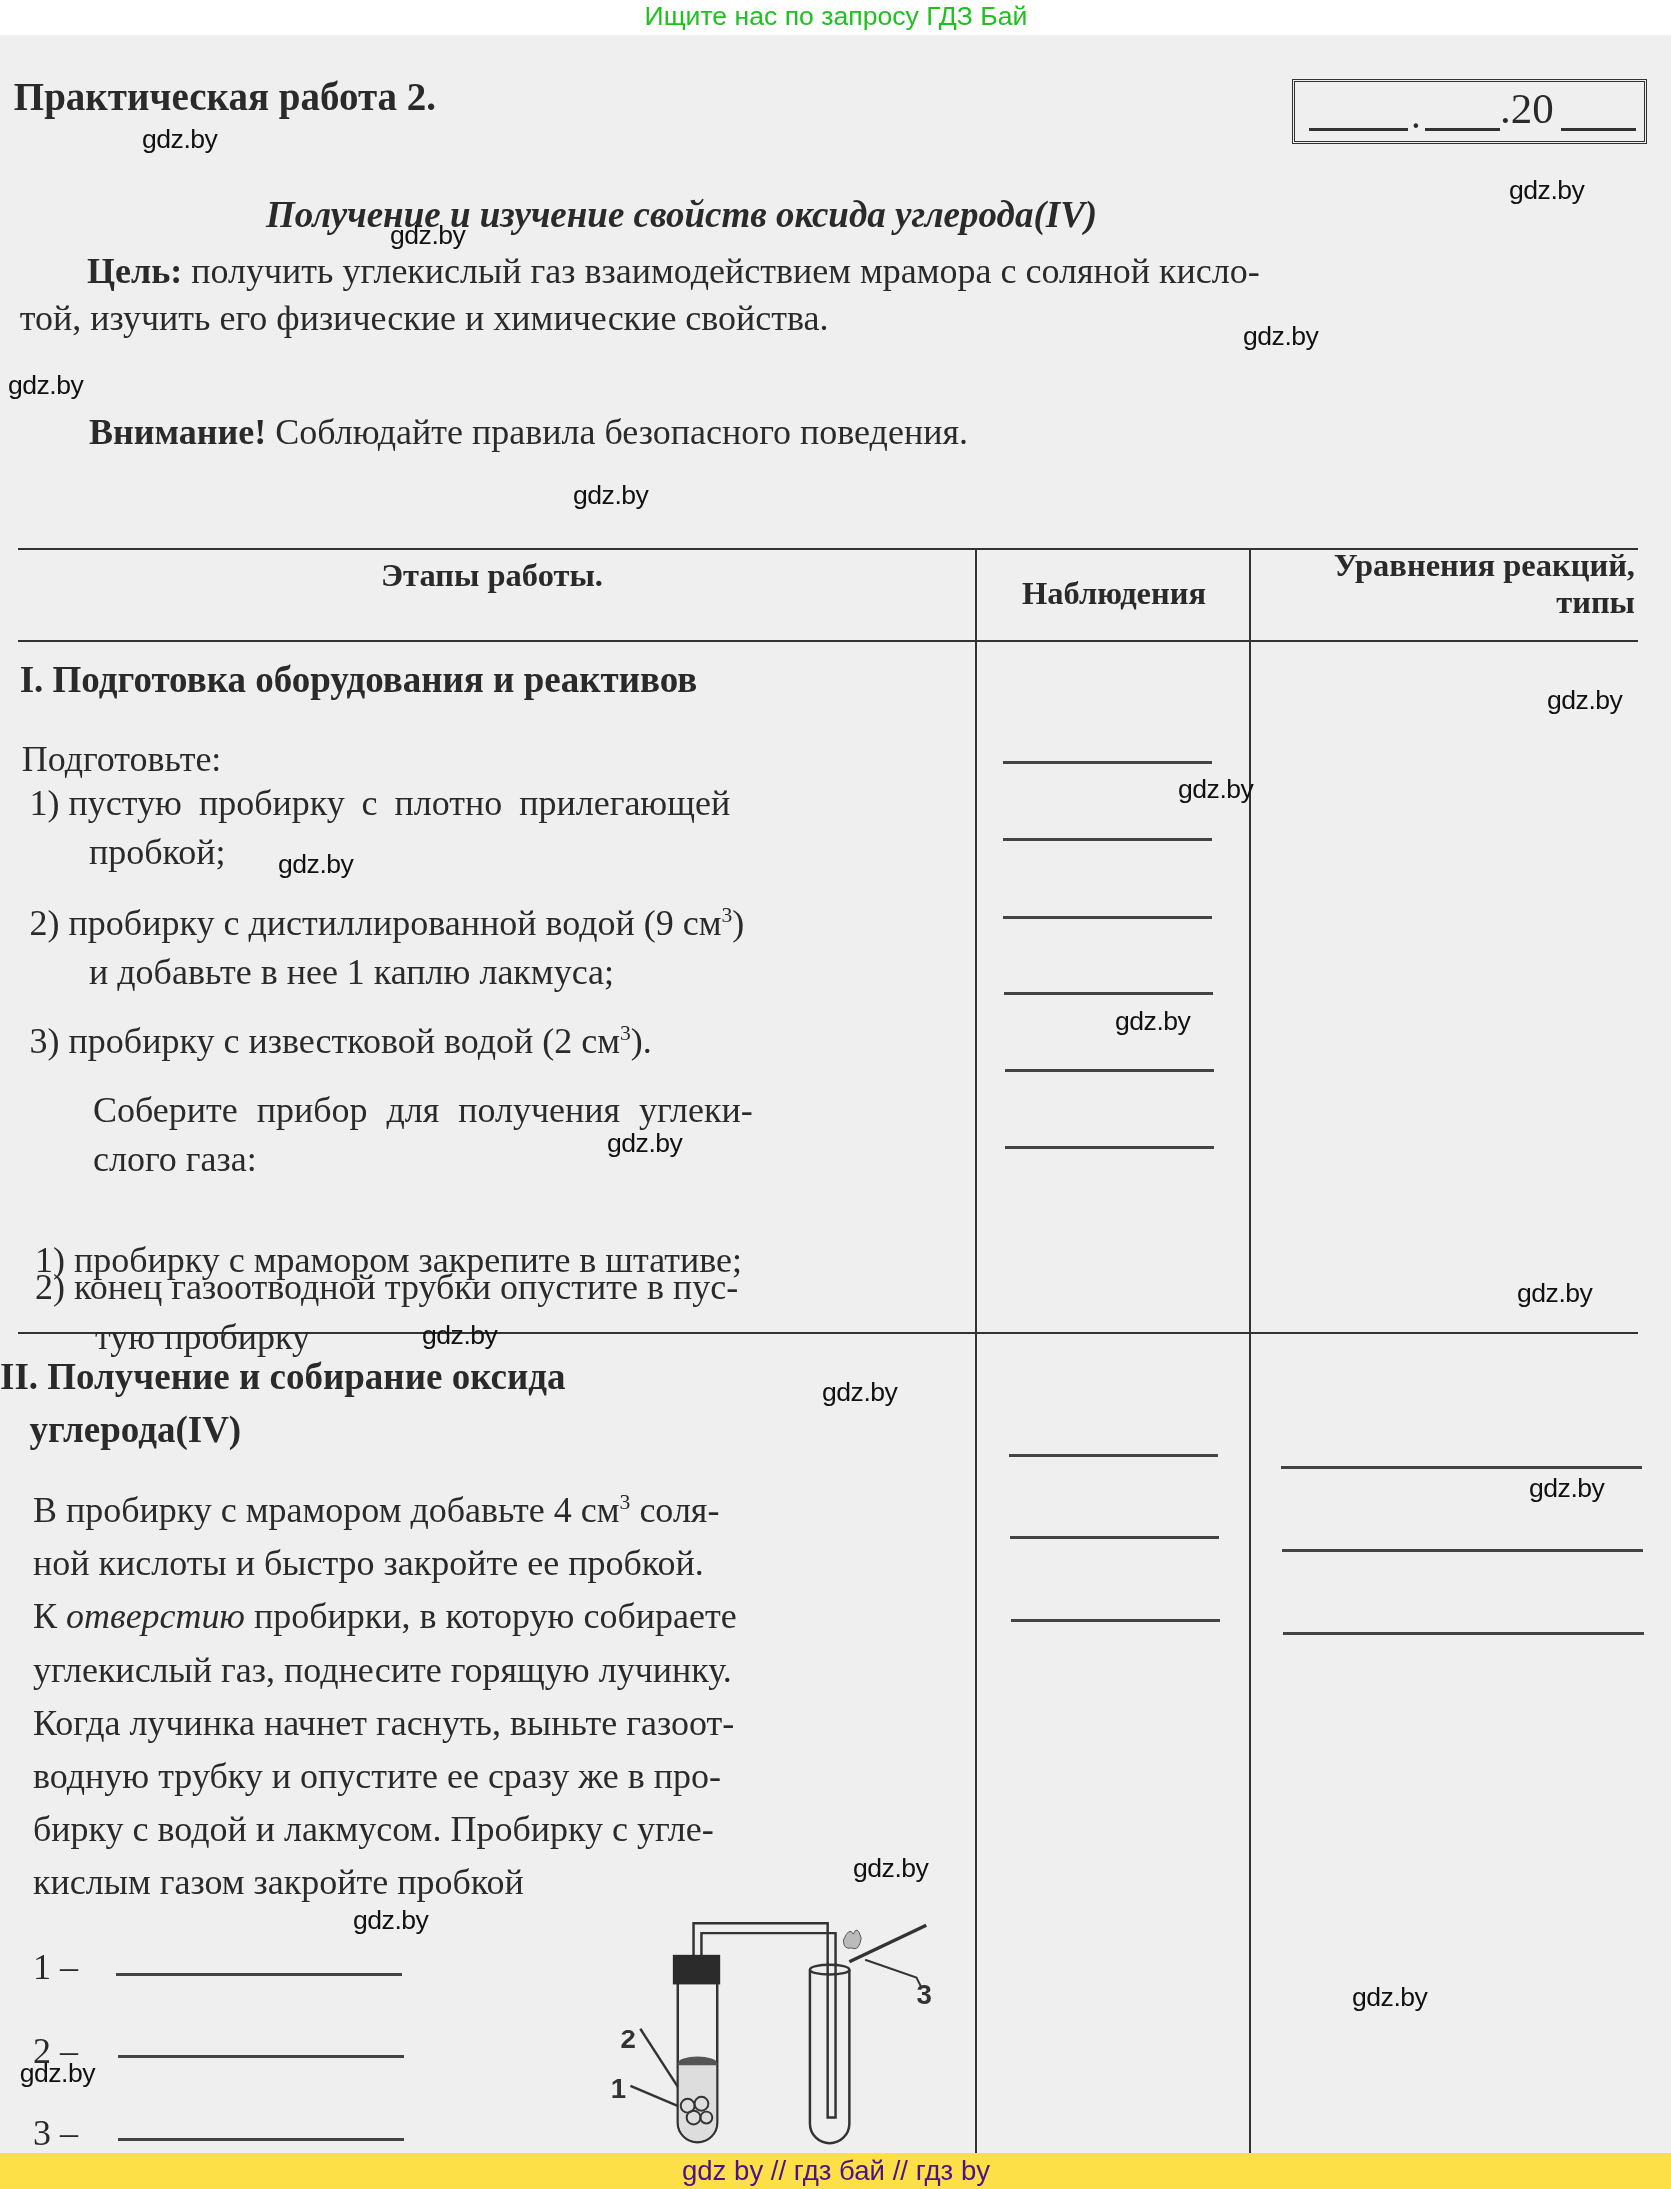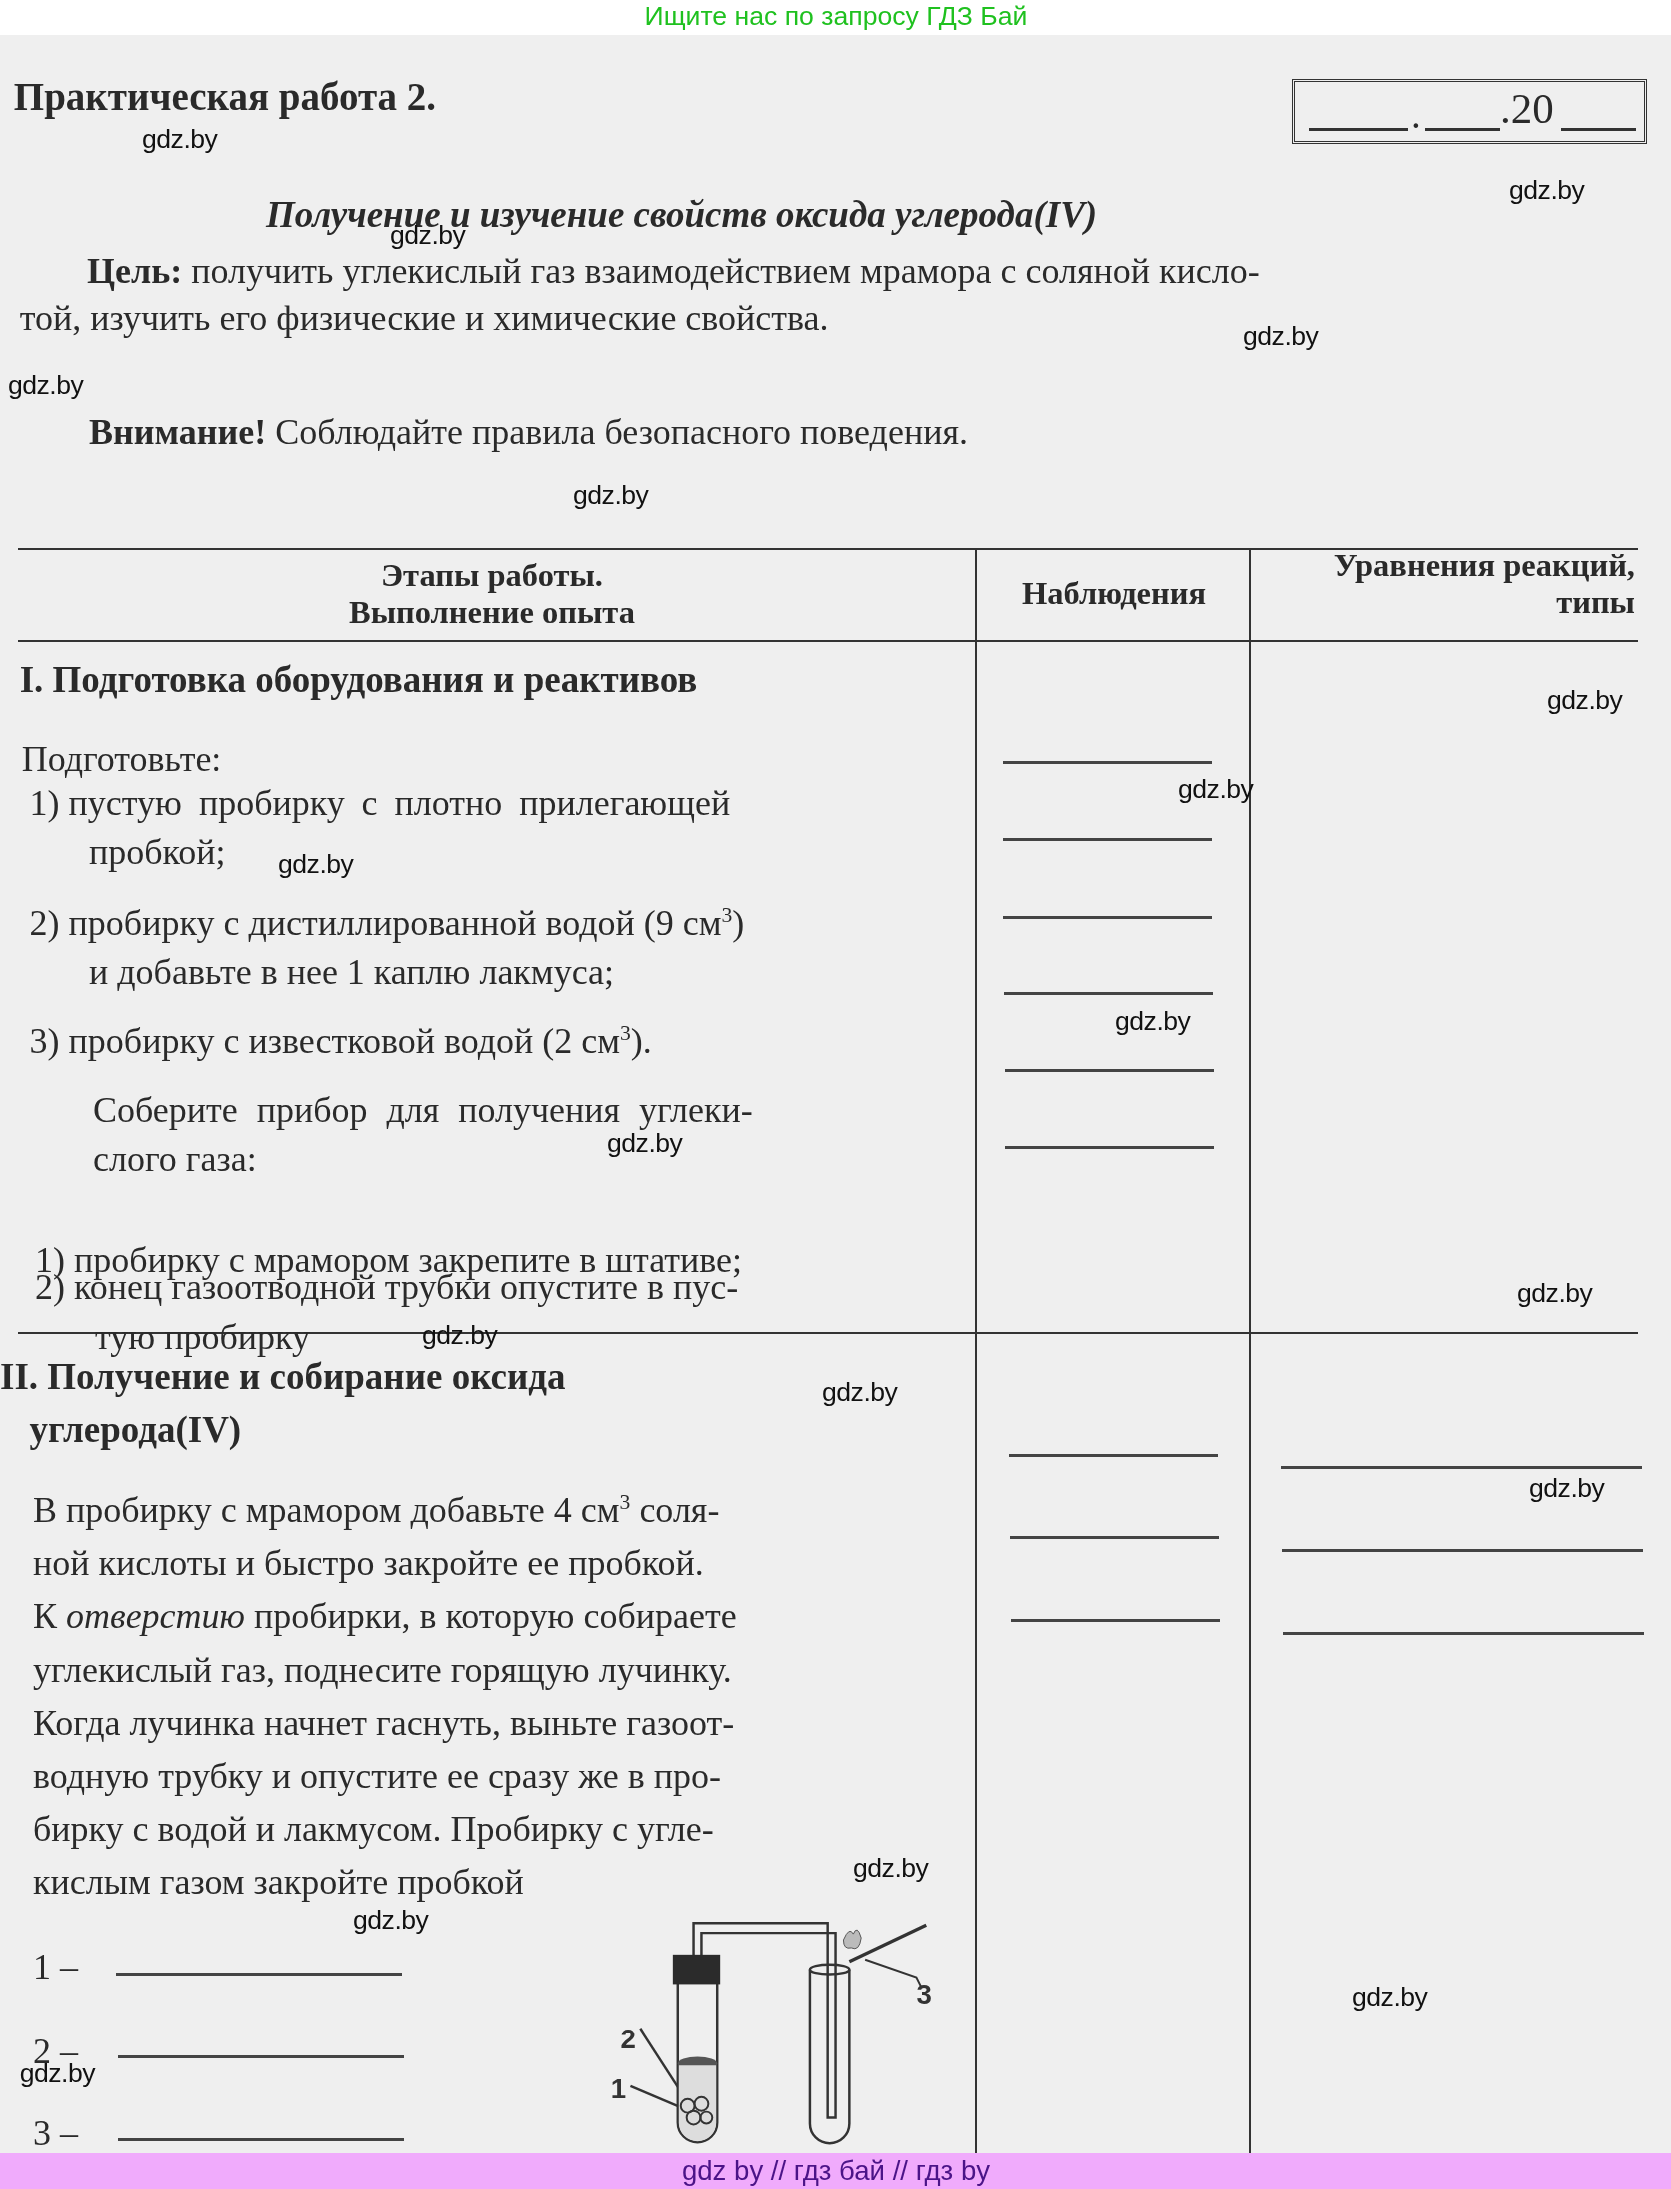--- a/index.html
+++ b/index.html
@@ -1,21 +1,21 @@
 <!DOCTYPE html>
 <html><head>
 <meta charset="utf-8">
 <style>
   html, body { margin:0; padding:0; }
   body { width:1672px; height:2190px; position:relative; background:#ffffff; overflow:hidden;
          font-family:"Liberation Serif", "DejaVu Serif", serif; color:#2a2a2a; }
   .top-banner { position:absolute; left:0; top:0; width:1672px; height:35px; background:#fff;
          text-align:center; font-family:Liberation Sans, sans-serif; font-size:26.6px; line-height:33px; color:#1fc11f; }
   .page { position:absolute; left:0; top:35px; width:1672px; height:2118px; background:#efefef; }
-  .footer { position:absolute; left:0; top:2153px; width:1672px; height:36px; background:#f0abfc; text-align:center;
+  .footer { position:absolute; left:0; top:2153px; width:1672px; height:36px; background:#fde047; text-align:center;
          font-family:"Liberation Sans", sans-serif; font-size:27.6px; line-height:36px; color:#4b1488; }
   .abs { position:absolute; white-space:nowrap; }
   .wm { position:absolute; font-family:"Liberation Sans", sans-serif; font-size:26.6px; color:#111; letter-spacing:-0.5px; }
   .title { font-weight:bold; font-size:39px; left:13.8px; top:39px; }
   .subtitle { font-weight:bold; font-style:italic; font-size:37px; left:266px; top:158px; }
   .date-box { left:1292px; top:44px; width:355px; height:65px; border:3px double #333; box-sizing:border-box; }
   .date-box .blank { position:absolute; bottom:9.9px; height:0; border-bottom:3px solid #333; }
   .date-box .dot { position:absolute; font-size:39px; }
   .date-year { position:absolute; left:177px; top:2px; font-size:43px; }
   .para { font-size:36px; }
@@ -59,21 +59,20 @@
   </div>
 
   <div class="hline" style="left:17.7px;top:513px;width:1620px;"></div>
   <div class="hline" style="left:17.7px;top:605px;width:1620px;"></div>
   <div class="vline" style="left:975px;top:513px;height:1608px;"></div>
   <div class="vline" style="left:1249px;top:513px;height:1608px;"></div>
   <div class="hline" style="left:17.7px;top:1297px;width:1620px;"></div>
 
   <div class="abs th" style="left:236px;top:522px;width:512px;">
     <div>Этапы работы.</div>
-    <div>Выполнение опыта</div>
   </div>
   <div class="abs th" style="left:985px;top:540px;width:258px;">Наблюдения</div>
   <div class="abs th" style="left:1261px;top:512px;width:374px;text-align:right;">
     <div>Уравнения реакций,</div>
     <div>типы</div>
   </div>
 
   <div class="abs sec" style="left:19.7px;top:623px;">I. Подготовка оборудования и реактивов</div>
   <div class="abs body" style="left:21.7px;top:703px;">Подготовьте:</div>
 

